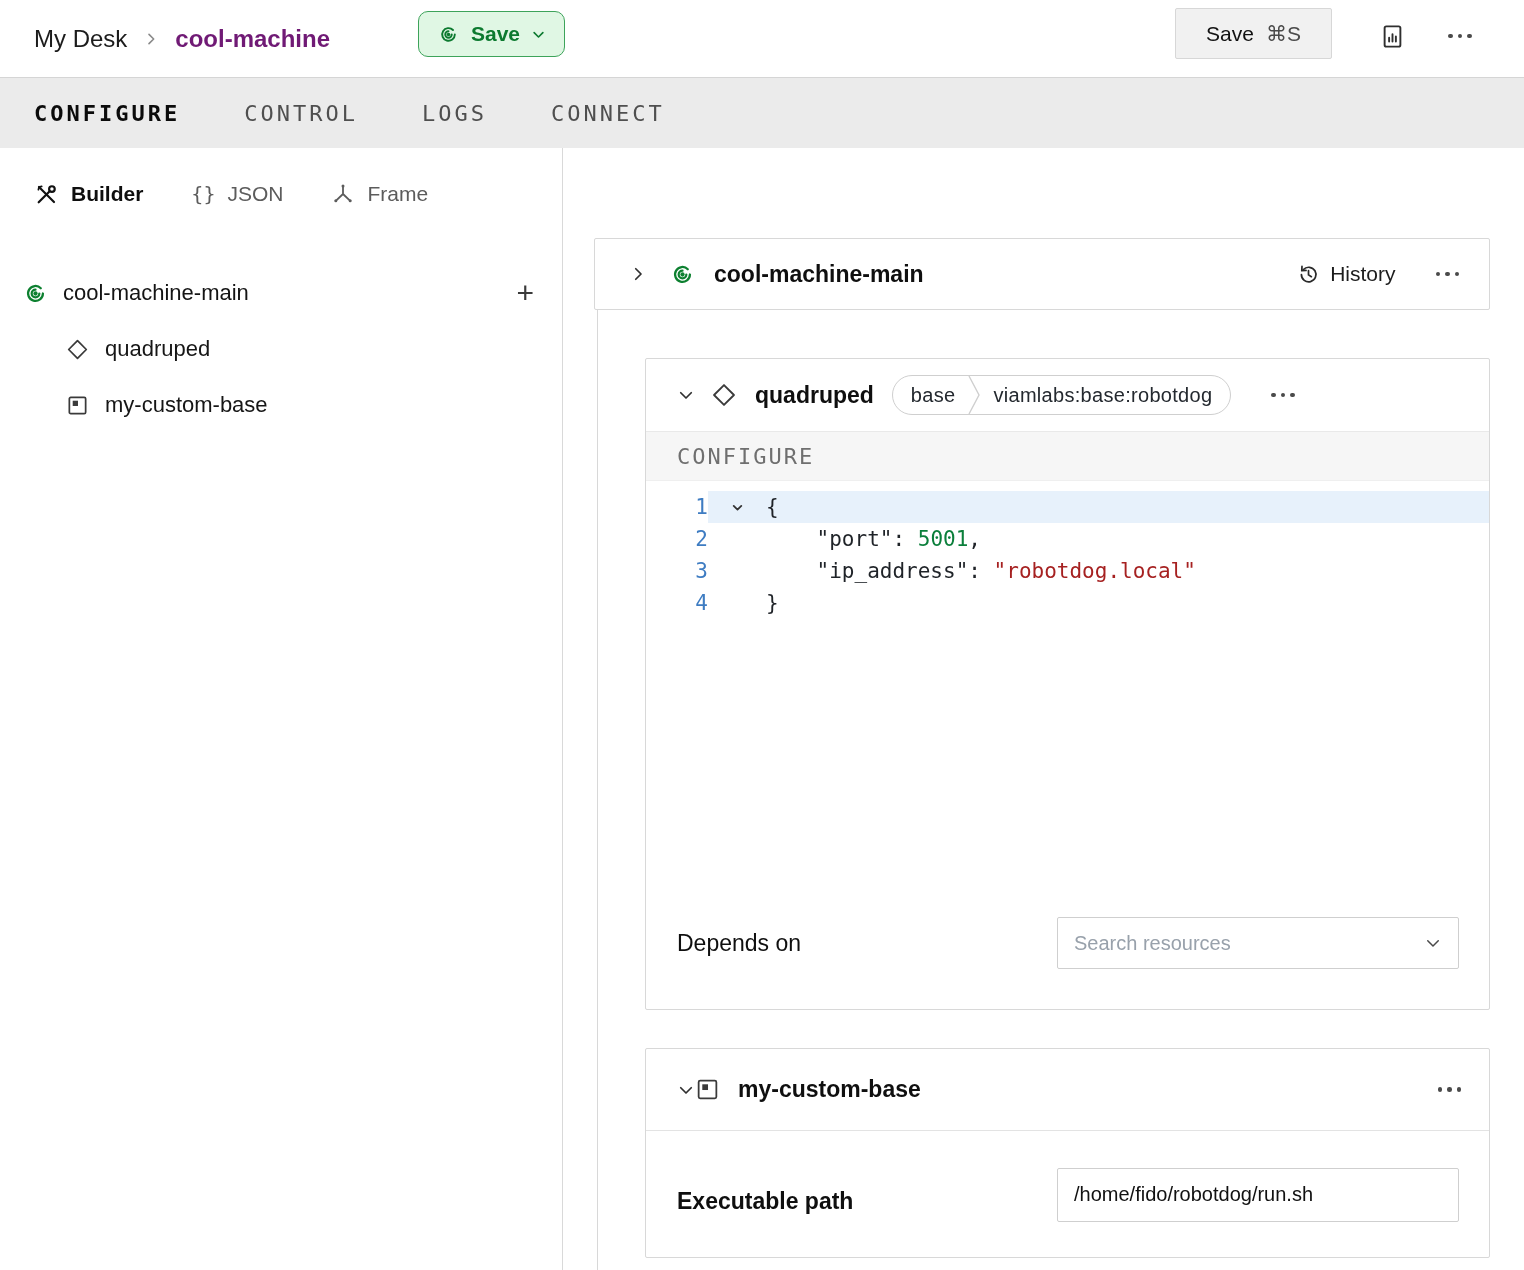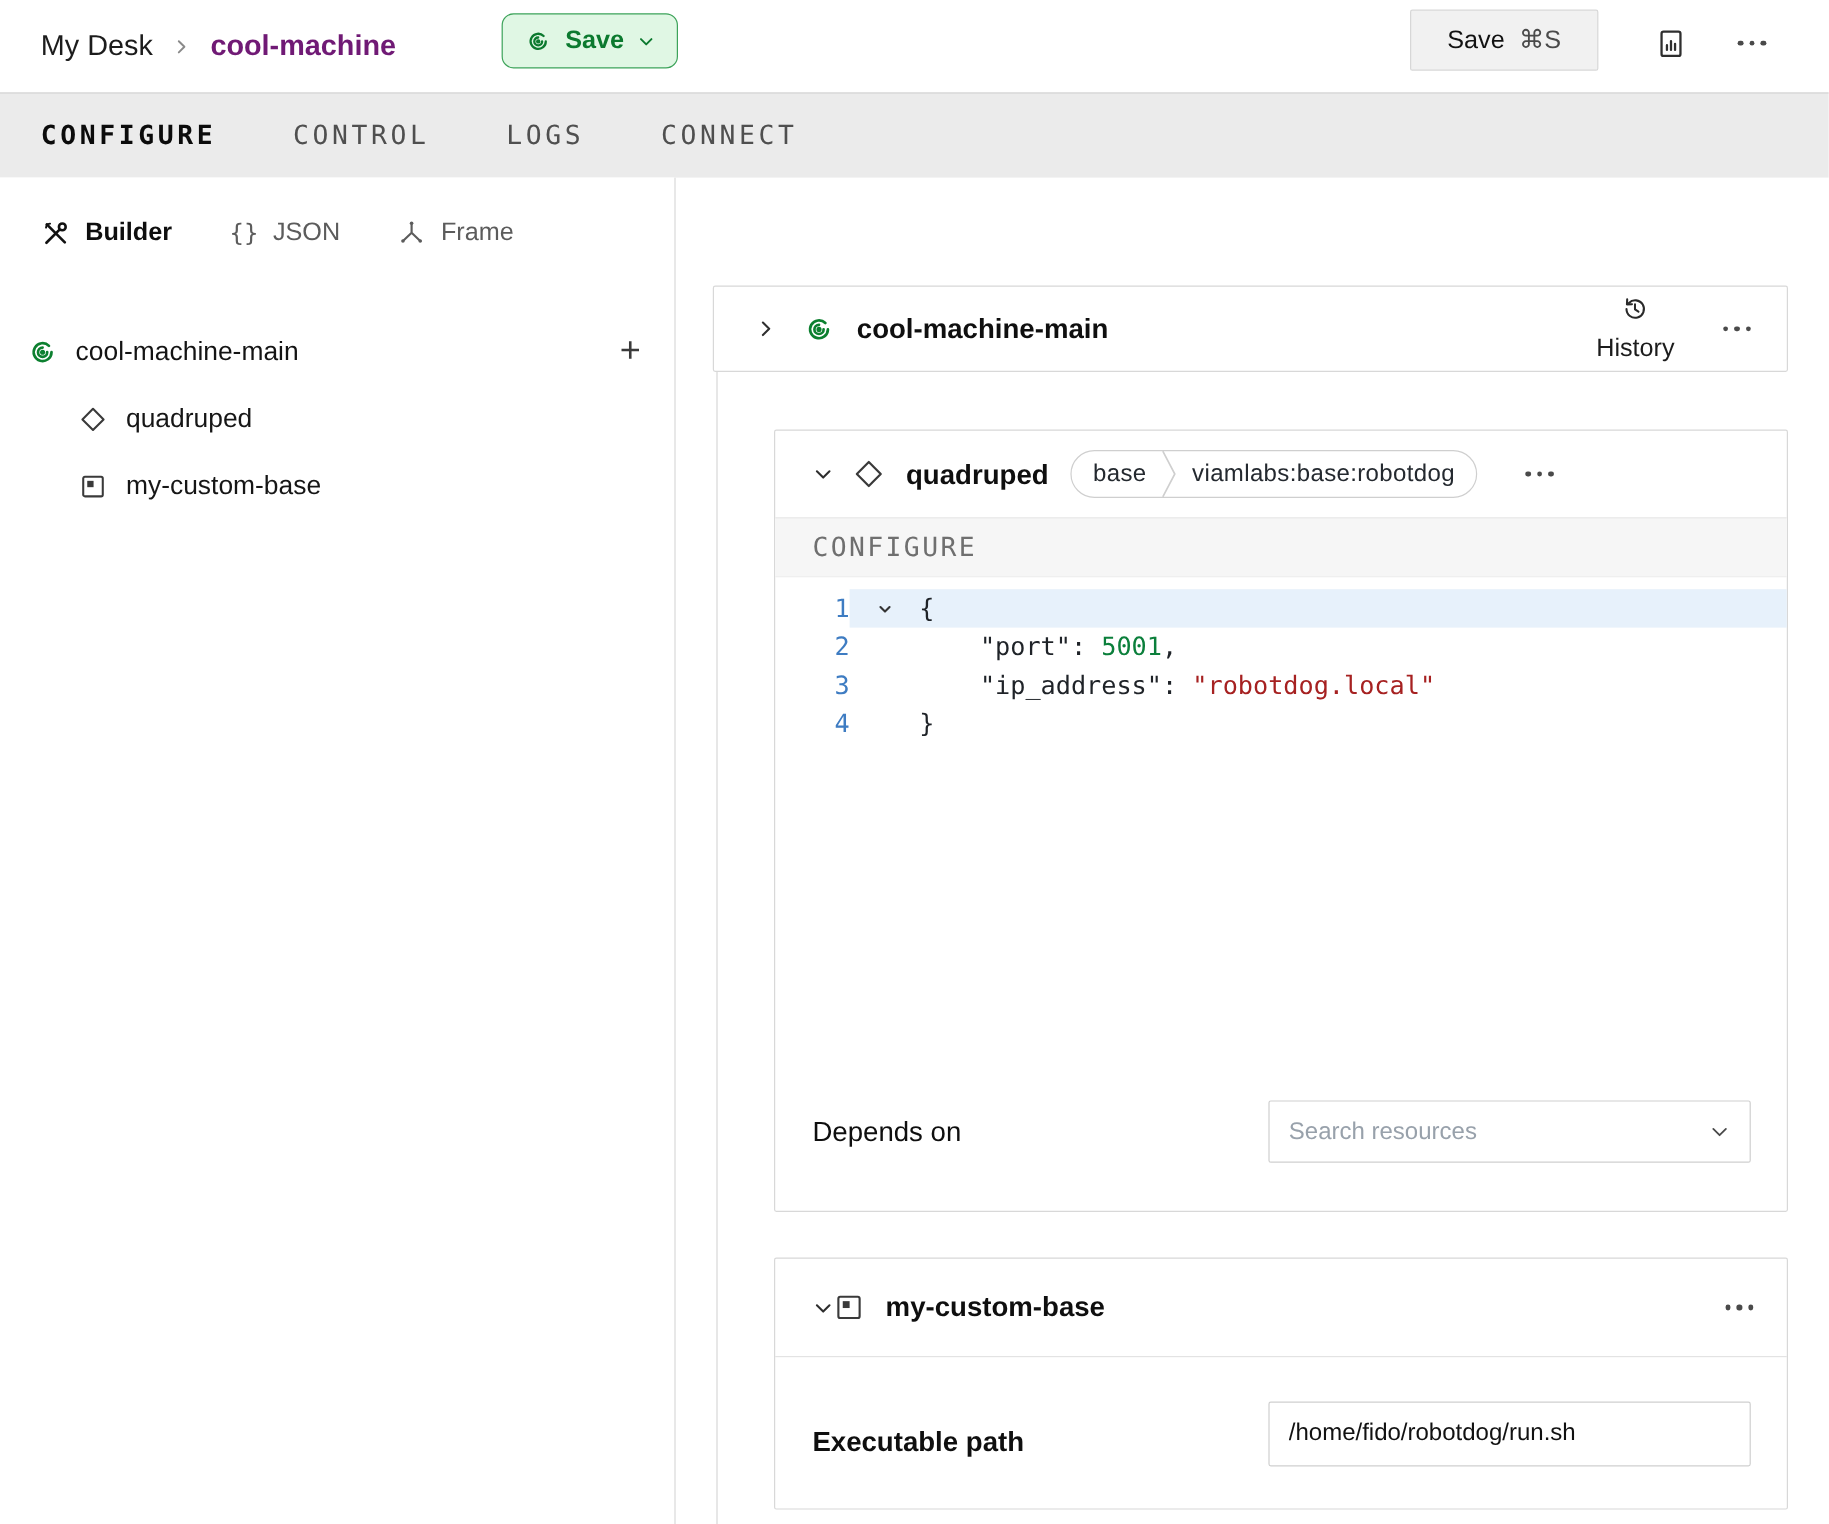--- a/index.html
+++ b/index.html
@@ -41,21 +41,21 @@
   .tree-child { padding-left:66px; gap:16px; font-size:22px; color:#161616; }
 
   
   .connector { position:absolute; left:597px; top:310px; width:1px; height:960px; background:#d8d8d8; }
 
   .card { background:#fff; border:1px solid #d8d8d8; border-radius:2px; }
   .machine-card { position:absolute; left:594px; top:238px; width:896px; height:72px; display:flex; align-items:center; }
   .machine-card .collapse { margin-left:34px; display:flex; cursor:pointer; }
   .machine-card .m-icon { margin-left:22px; display:flex; color:#0d8030; }
   .card-title { font-size:23px; font-weight:700; color:#0f0f0f; margin-left:18px; }
-  .history-btn { margin-left:auto; display:flex; align-items:center; gap:10px; font-size:21px; color:#1c1c1c; cursor:pointer;flex-direction:column; }
+  .history-btn { margin-left:auto; display:flex; align-items:center; gap:10px; font-size:21px; color:#1c1c1c; cursor:pointer; }
   .card-dots { margin:0 30px 0 40px; cursor:pointer; }
 
   .quad-card { position:absolute; left:645px; top:358px; width:845px; height:652px; }
   .card-header { height:72px; display:flex; align-items:center; padding:0 28px 0 31px; }
   .card-header .collapse { display:flex; cursor:pointer; }
   .card-header .c-icon { margin-left:16px; display:flex; color:#2f2f2f; }
   .badge { margin-left:18px; height:40px; display:flex; align-items:center; border:1px solid #cfcfcf; border-radius:20px; font-size:20px; color:#24292f; letter-spacing:0.3px; }
   .badge-type { padding:0 12px 0 18px; }
   .badge-model { padding:0 18px 0 12px; }
   .section-bar { height:50px; background:#f6f6f6; border-top:1px solid #e9e9e9; border-bottom:1px solid #efefef; display:flex; align-items:center; padding-left:31px; font-family:"DejaVu Sans Mono", monospace; font-size:22px; letter-spacing:2px; color:#6f6f6f; }

